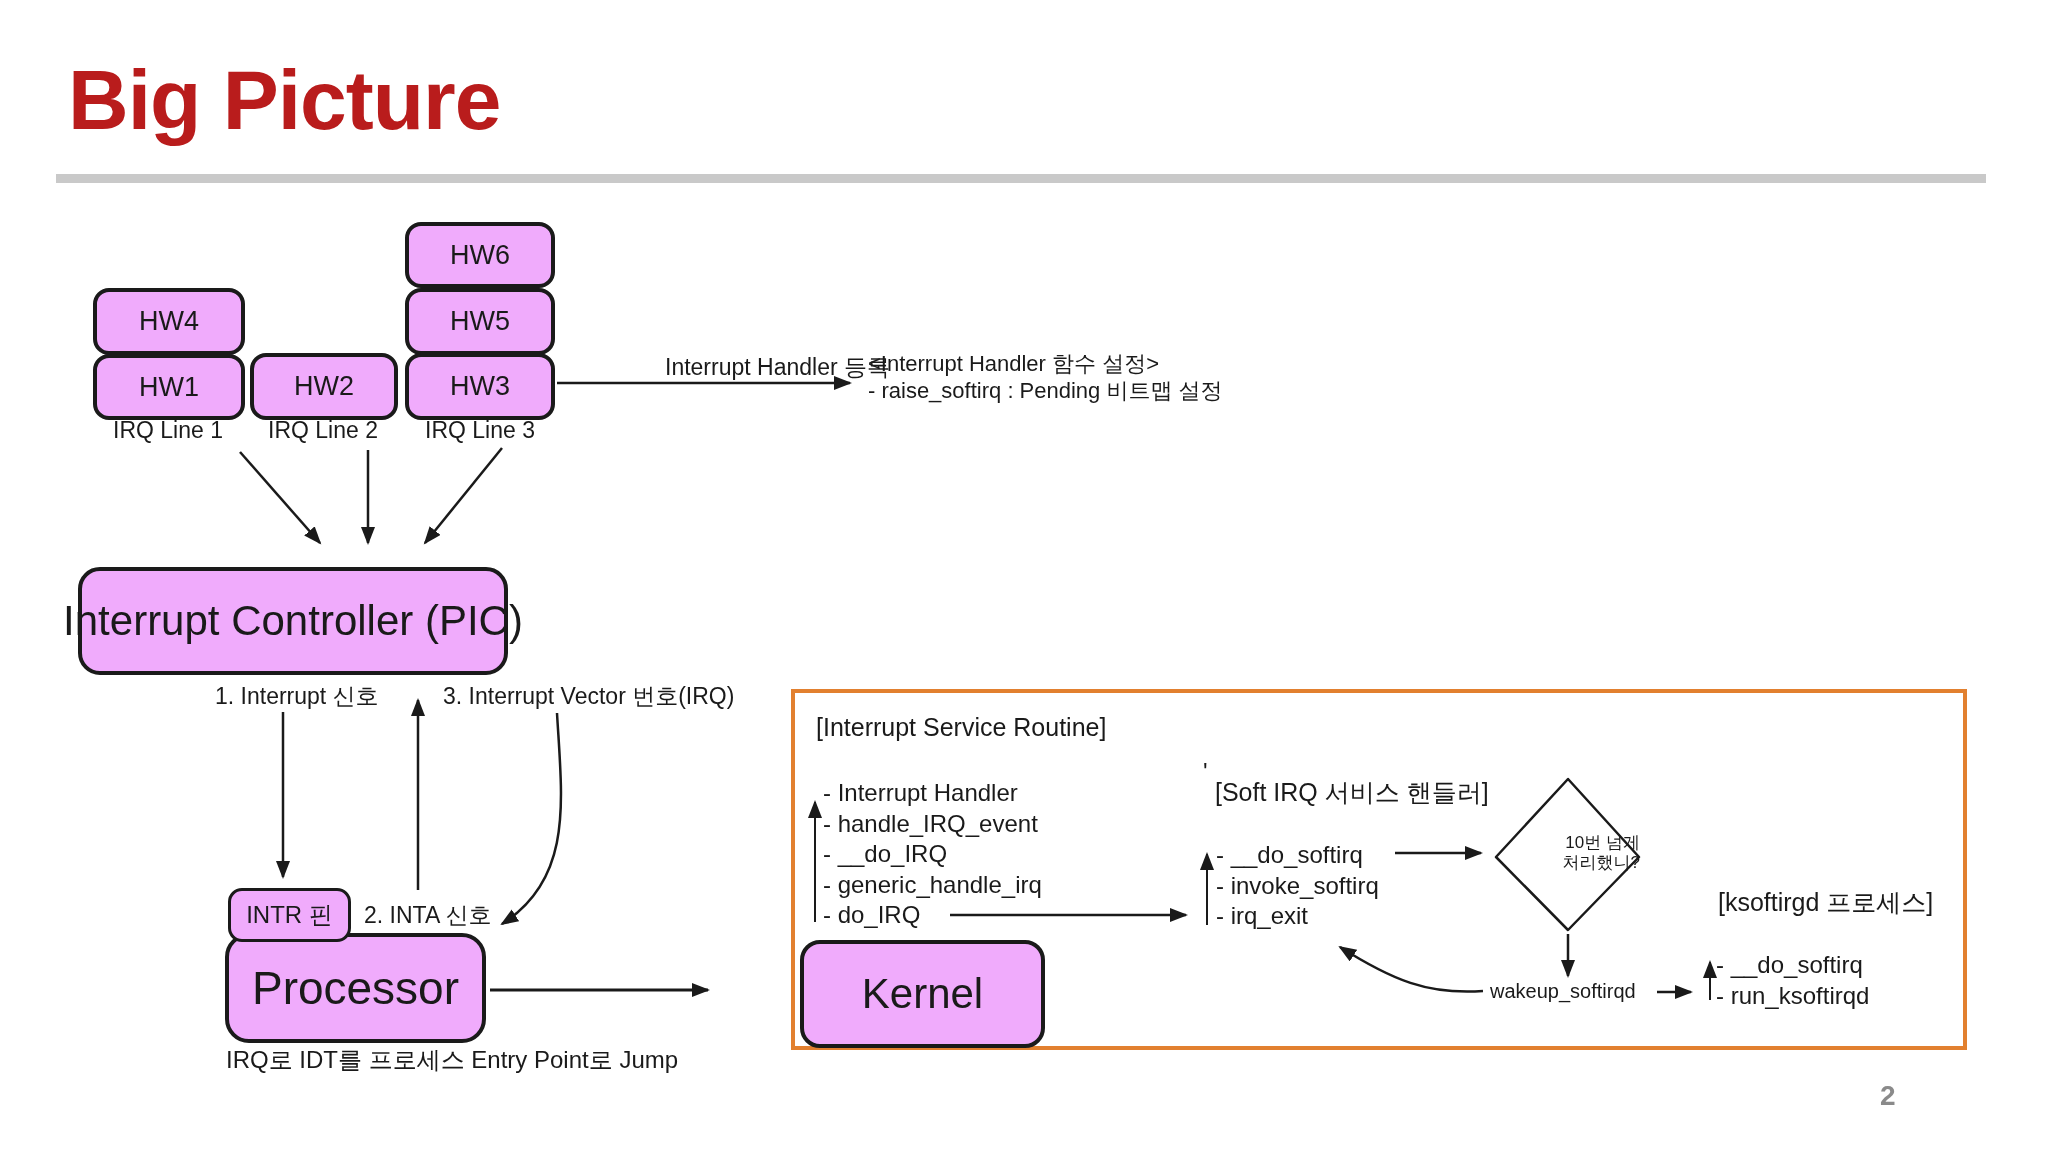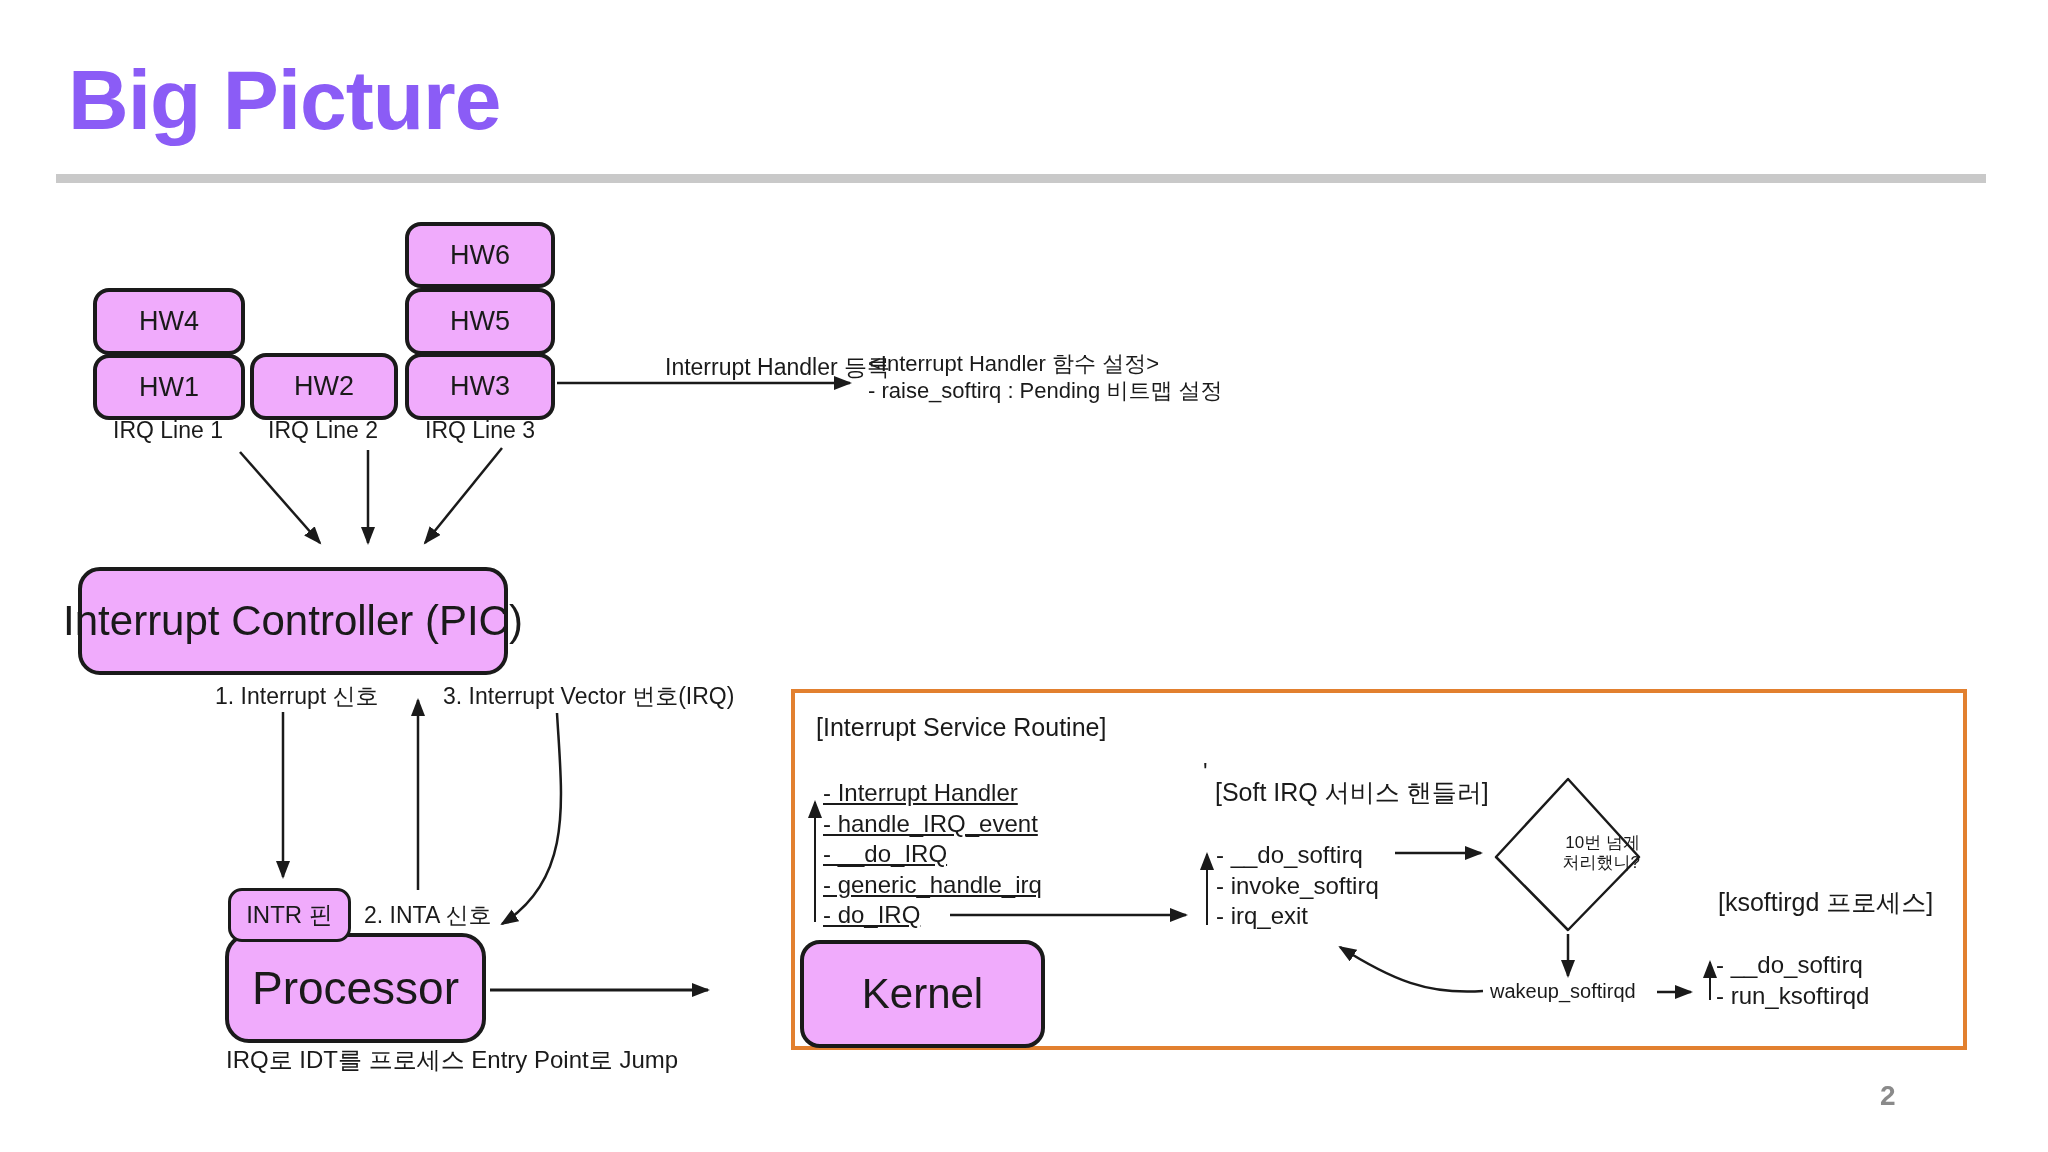--- a/index.html
+++ b/index.html
@@ -2,21 +2,21 @@
 <html><head>
 <meta charset="utf-8">
 <style>
   html,body{margin:0;padding:0;background:#fff;}
   .slide{
     position:relative;width:2048px;height:1152px;background:#ffffff;overflow:hidden;
     font-family:"Liberation Sans",sans-serif;color:#1a1a1a;
   }
   .title{
     position:absolute;left:68px;top:52px;font-size:84px;font-weight:bold;
-    color:#8b5cf6;letter-spacing:-1px;white-space:nowrap;
+    color:#b91c1c;letter-spacing:-1px;white-space:nowrap;
   }
   .rule{position:absolute;left:56px;top:174px;width:1930px;height:9px;background:#C9C9C9;}
   .box{
     position:absolute;border:4px solid #1a1a1a;border-radius:16px;background:#f0abfc;
     display:flex;align-items:center;justify-content:center;white-space:nowrap;
   }
   .hw{font-size:27px;}
   .lbl{position:absolute;font-size:23px;white-space:nowrap;}
   .list{position:absolute;font-size:24px;line-height:30.5px;white-space:nowrap;}
   .sect{position:absolute;font-size:25px;white-space:nowrap;}
@@ -93,21 +93,21 @@
 
   <div class="box" style="left:225px;top:933px;width:253px;height:102px;border-radius:24px;font-size:46px;">Processor</div>
   <div class="box" style="left:228px;top:888px;width:117px;height:48px;border-width:3px;border-radius:14px;font-size:24px;">INTR 핀</div>
   <div class="lbl" style="left:226px;top:1044px;font-size:24px;">IRQ로 IDT를 프로세스 Entry Point로 Jump</div>
 
   <div class="orange-frame"></div>
 
   <div class="box" style="left:800px;top:940px;width:237px;height:100px;border-radius:20px;font-size:42px;">Kernel</div>
 
   <div class="sect" style="left:816px;top:713px;">[Interrupt Service Routine]</div>
-  <div class="list" style="left:823px;top:778px;text-decoration:underline;">
+  <div class="list" style="left:823px;top:778px;">
     <div>- Interrupt Handler</div>
     <div>- handle_IRQ_event</div>
     <div>- __do_IRQ</div>
     <div>- generic_handle_irq</div>
     <div>- do_IRQ</div>
   </div>
 
   <div class="tick">'</div>
   <div class="sect" style="left:1215px;top:776px;">[Soft IRQ 서비스 핸들러]</div>
   <div class="list" style="left:1216px;top:840px;">

